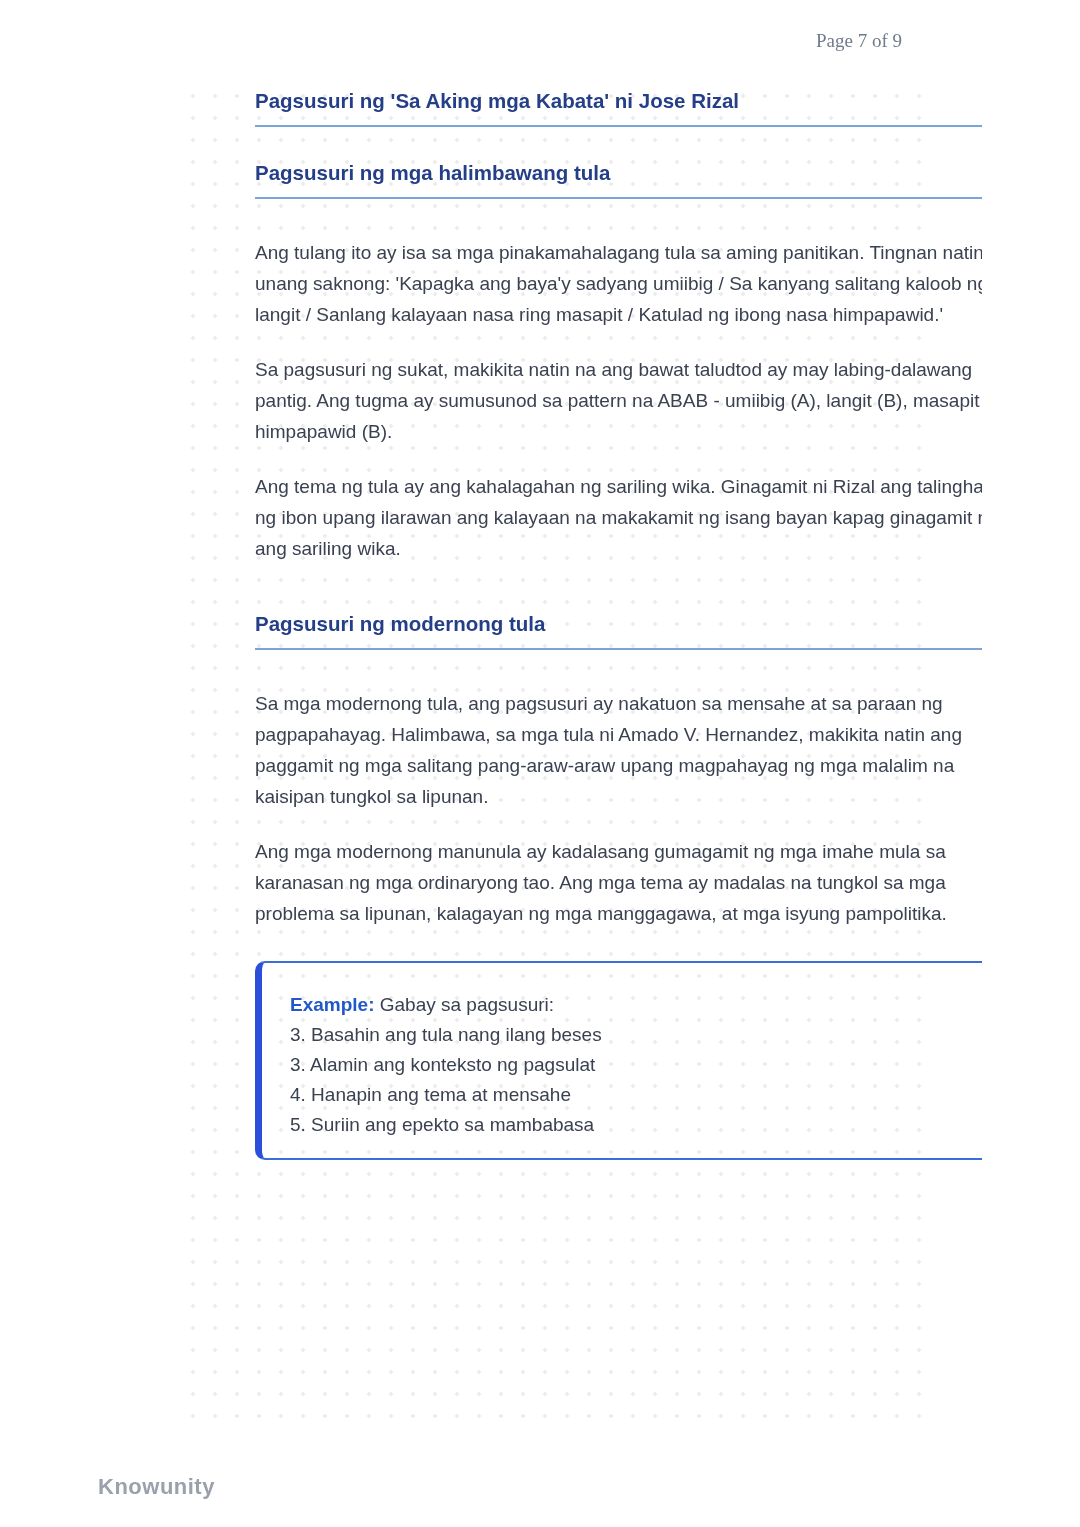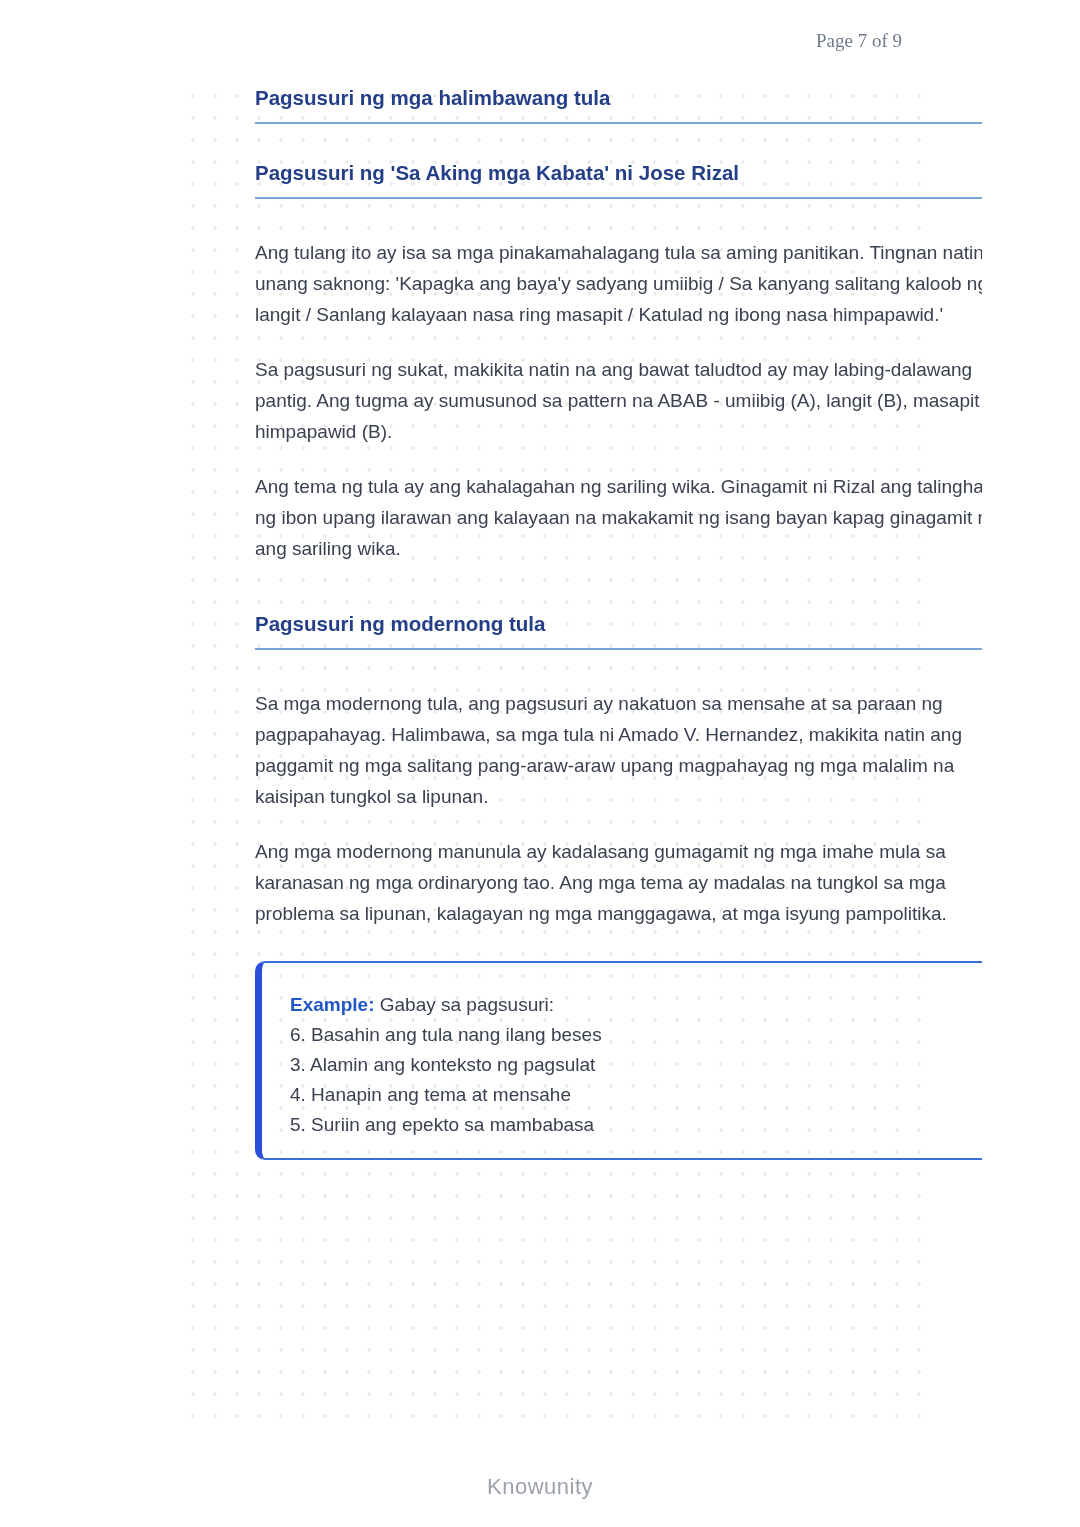--- a/index.html
+++ b/index.html
@@ -65,57 +65,57 @@
   .example-box .line { line-height: 30px; }
   .example-label {
     font-weight: bold;
     color: #2158c9;
   }
   .footer-brand {
     position: absolute;
     bottom: 27px;
     left: 0;
     width: 100%;
-    text-align: center;
     font-size: 22px;
     color: #9ba1ab;
     letter-spacing: 0.5px;
+    font-weight: bold;
   }
 </style>
 </head>
 <body>
 
 <div class="page">
   <div class="dot-grid"></div>
 
   <div class="page-number">Page 7 of 9</div>
 
   <div class="content">
 
+    <div class="section-title second">Pagsusuri ng 'Sa Aking mga Kabata' ni Jose Rizal</div>
+
     <div class="section-title">Pagsusuri ng mga halimbawang tula</div>
-
-    <div class="section-title second">Pagsusuri ng 'Sa Aking mga Kabata' ni Jose Rizal</div>
 
     <p class="first-after-title">Ang tulang ito ay isa sa mga pinakamahalagang tula sa aming panitikan. Tingnan natin ang unang saknong: 'Kapagka ang baya'y sadyang umiibig / Sa kanyang salitang kaloob ng langit / Sanlang kalayaan nasa ring masapit / Katulad ng ibong nasa himpapawid.'</p>
 
     <p>Sa pagsusuri ng sukat, makikita natin na ang bawat taludtod ay may labing-dalawang pantig. Ang tugma ay sumusunod sa pattern na ABAB - umiibig (A), langit (B), masapit (A), himpapawid (B).</p>
 
     <p>Ang tema ng tula ay ang kahalagahan ng sariling wika. Ginagamit ni Rizal ang talinghaga ng ibon upang ilarawan ang kalayaan na makakamit ng isang bayan kapag ginagamit nila ang sariling wika.</p>
 
     <div class="section-title third">Pagsusuri ng modernong tula</div>
 
     <p class="first-after-title">Sa mga modernong tula, ang pagsusuri ay nakatuon sa mensahe at sa paraan ng pagpapahayag. Halimbawa, sa mga tula ni Amado V. Hernandez, makikita natin ang paggamit ng mga salitang pang-araw-araw upang magpahayag ng mga malalim na kaisipan tungkol sa lipunan.</p>
 
     <p>Ang mga modernong manunula ay kadalasang gumagamit ng mga imahe mula sa karanasan ng mga ordinaryong tao. Ang mga tema ay madalas na tungkol sa mga problema sa lipunan, kalagayan ng mga manggagawa, at mga isyung pampolitika.</p>
 
     <div class="example-box">
       <div class="line">
         <span class="example-label">Example:</span><span> Gabay sa pagsusuri:</span>
       </div>
-      <div class="line">6. Basahin ang tula nang ilang beses</div>
+      <div class="line">3. Basahin ang tula nang ilang beses</div>
       <div class="line">3. Alamin ang konteksto ng pagsulat</div>
       <div class="line">4. Hanapin ang tema at mensahe</div>
       <div class="line">5. Suriin ang epekto sa mambabasa</div>
     </div>
 
   </div>
 
   <div class="footer-brand">Knowunity</div>
 </div>
 

